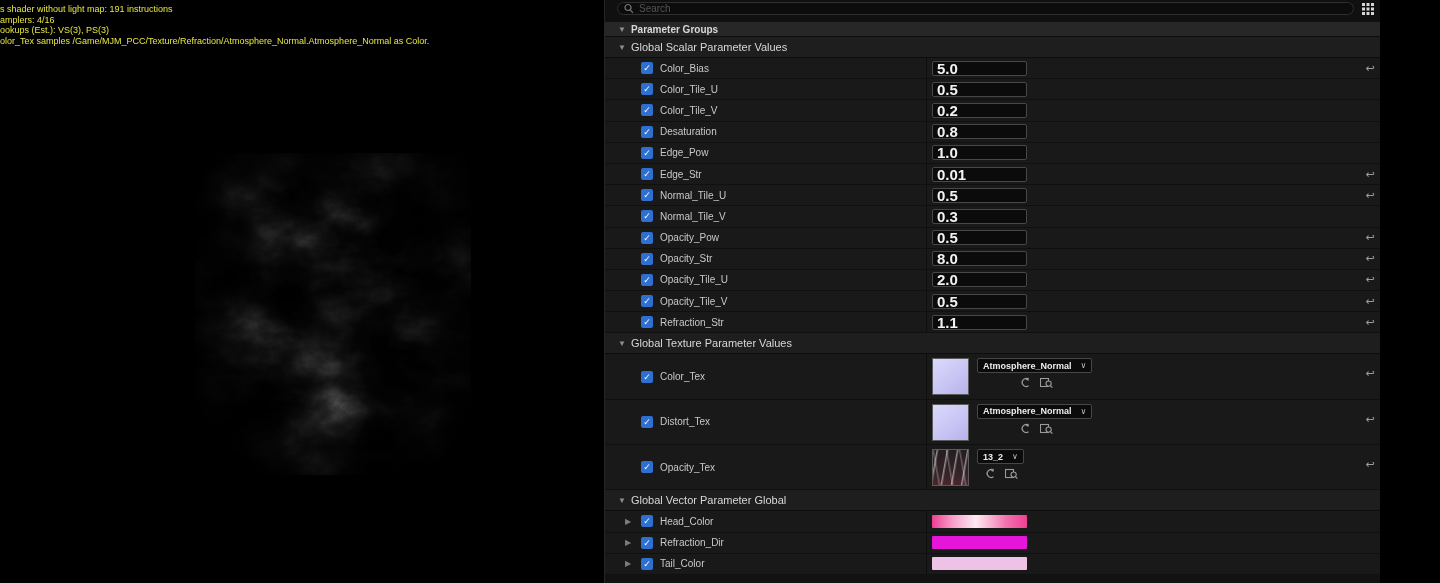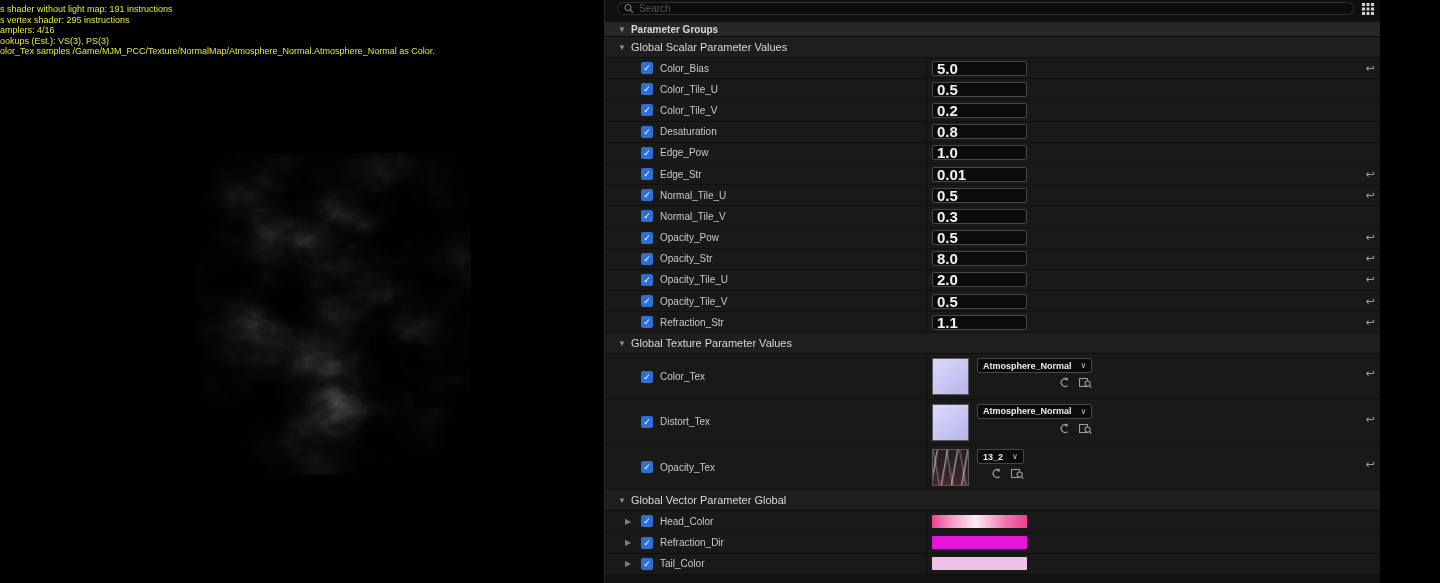--- a/index.html
+++ b/index.html
@@ -40,21 +40,21 @@
   .numbox{width:95px;height:15px;background:#0b0b0b;border:1px solid #474747;border-radius:2px;color:#f2f2f2;font-weight:bold;font-size:15px;line-height:13px;padding:0 4px;white-space:nowrap;overflow:hidden}
   .rst{width:20px;flex:none;display:flex;align-items:center;justify-content:center;color:#9d9d9d;font-size:11px}
   .trow .rst{align-items:flex-start;padding-top:13px}
 
   .thumb{width:37px;height:37px;flex:none;border:1px solid #5a5a5a;margin-right:8px}
   .thumb.lav{background:linear-gradient(140deg,#dcd9fc 0%,#c9c5f4 55%,#b7b2e9 100%)}
   .thumb.dark{background:
       repeating-linear-gradient(100deg,rgba(235,228,232,0) 0 3px,rgba(235,228,232,.55) 4px,rgba(235,228,232,0) 6px 10px),
       repeating-linear-gradient(80deg,rgba(210,200,205,0) 0 5px,rgba(210,200,205,.35) 6px,rgba(210,200,205,0) 8px 13px),
       linear-gradient(to bottom,#241d20 0%,#352428 70%,#4a262c 100%)}
-  .texctl{display:flex;flex-direction:column;align-items:flex-end}
+  .texctl{display:flex;flex-direction:column;align-items:center}
   .ddl{height:15px;background:#0b0b0b;border:1px solid #474747;border-radius:2px;display:inline-flex;align-items:center;padding:0 5px;color:#ededed;font-size:9px;font-weight:bold;white-space:nowrap}
   .ddl .ddarr{margin-left:9px;font-size:8px;color:#c0c0c0;font-weight:normal}
   .assetbtns{display:flex;gap:9px;margin-top:4px;margin-left:2px}
 
   .swatch{width:95px;height:13px;border-radius:1px;flex:none}
   .sw-head{background:linear-gradient(90deg,#ee3f92 0%,#f argue 0%,#f79fc9 22%,#fdeaf3 46%,#f9c0da 58%,#f272ae 78%,#ee3f92 100%)}
   .sw-head{background:linear-gradient(90deg,#ee3f92 0%,#f79fc9 22%,#fdeaf3 46%,#f9c0da 58%,#f272ae 78%,#ee3f92 100%)}
   .sw-refr{background:#e515d9}
   .sw-tail{background:#edc2e6}
   .bottomfill{flex:1;background:#121212}
@@ -77,24 +77,23 @@
             <feFlood flood-color="#d8d8d8" result="f"></feFlood>
             <feComposite in="f" in2="a2" operator="in"></feComposite>
           </filter>
         </defs>
         <rect width="276" height="322" filter="url(#nf)"></rect>
       </svg>
       <div class="vignette"></div>
     </div>
     <div class="stats">
       <div>s shader without light map: 191 instructions</div>
-      <div>s vertex shader: 295 instructions</div>
       <div>amplers: 4/16</div>
       <div>ookups (Est.): VS(3), PS(3)</div>
-      <div>olor_Tex samples /Game/MJM_PCC/Texture/NormalMap/Atmosphere_Normal.Atmosphere_Normal as Color.</div>
+      <div>olor_Tex samples /Game/MJM_PCC/Texture/Refraction/Atmosphere_Normal.Atmosphere_Normal as Color.</div>
     </div>
   </div>
 
   <div class="details">
 
     <div class="searchrow">
       <div class="searchbox">
         <svg class="magsvg" width="10" height="11" style="margin-right:5px;flex:none">
           <circle cx="4" cy="4.5" r="3" fill="none" stroke="#777" stroke-width="1.2"></circle>
           <line x1="6.2" y1="6.8" x2="9" y2="9.8" stroke="#777" stroke-width="1.2"></line>

